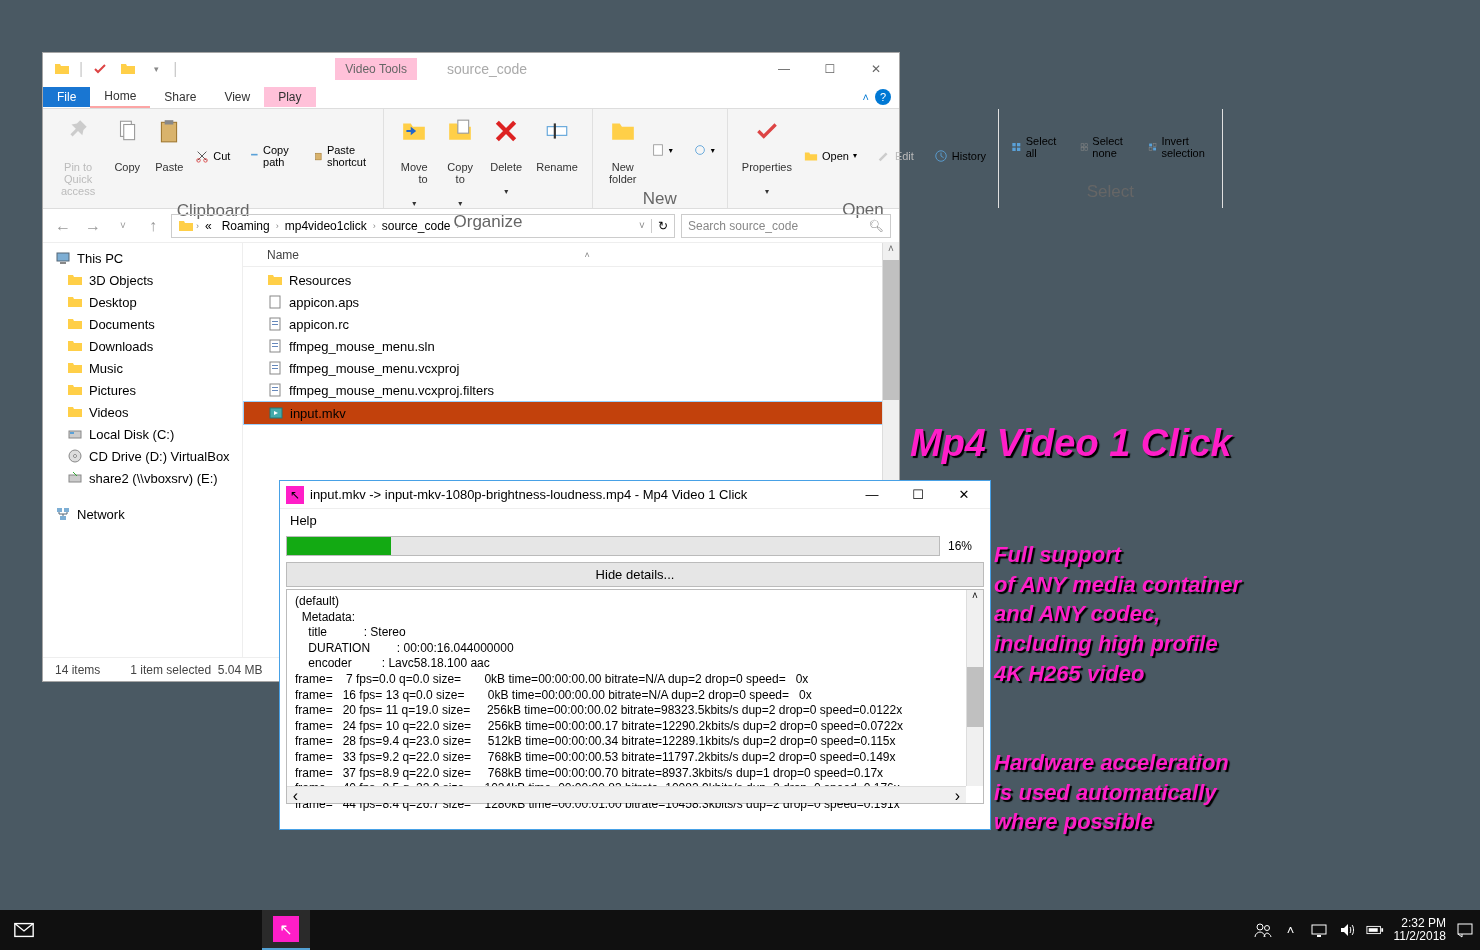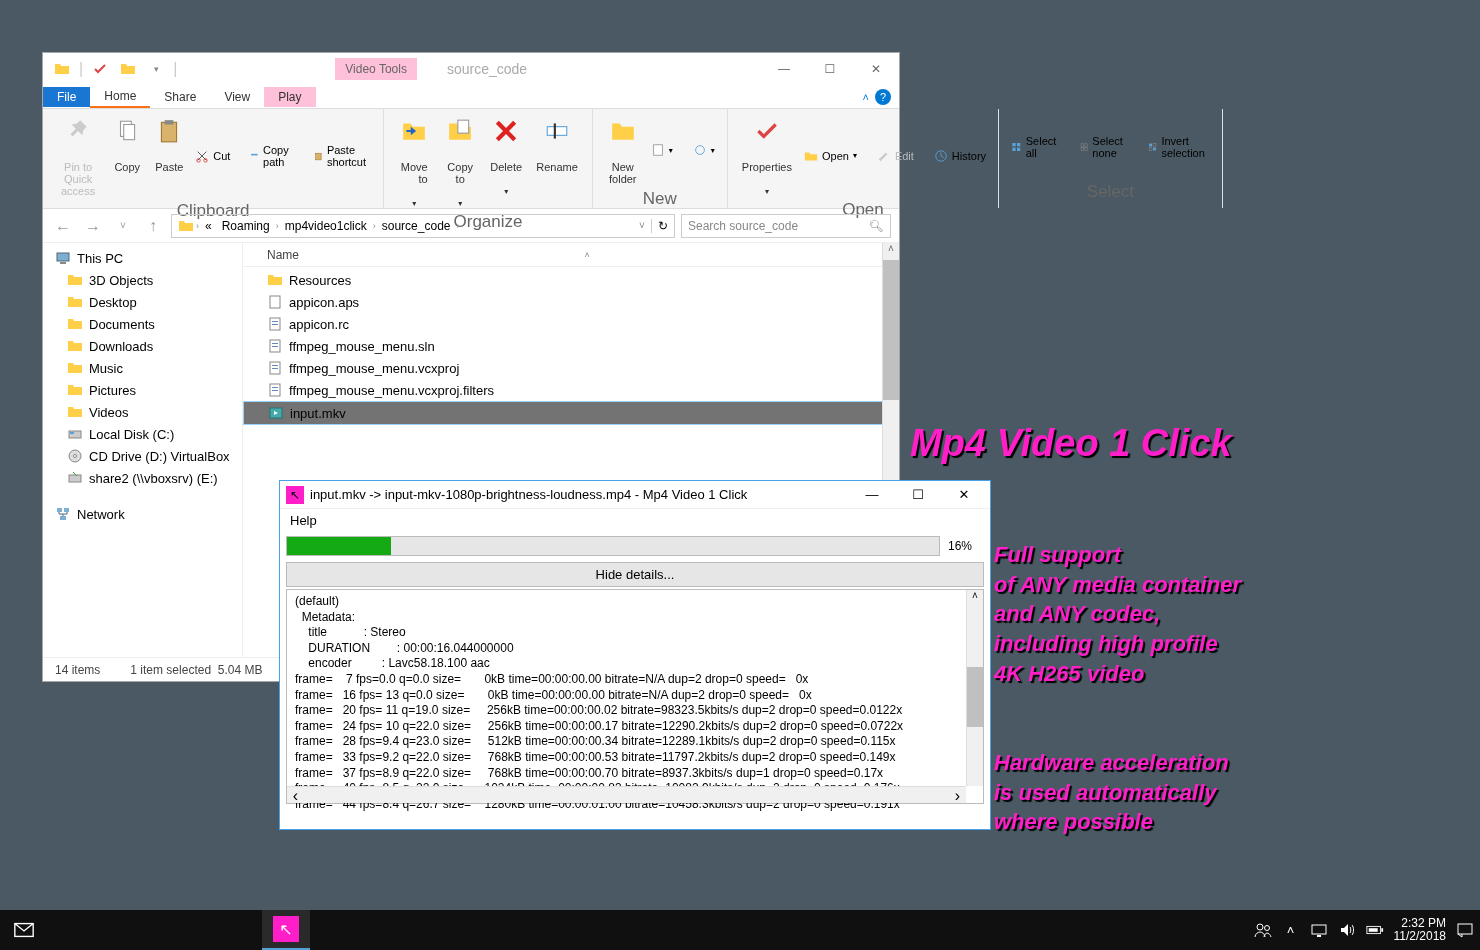--- a/index.html
+++ b/index.html
@@ -47,21 +47,21 @@
 .explorer-body { display: flex; height: calc(100% - 32px - 24px - 100px - 34px - 24px); }
 .nav-pane { width: 200px; border-right: 1px solid #eee; overflow-y: auto; padding: 4px 0; font-size: 13px; position: relative; }
 .nav-item { padding: 3px 8px 3px 24px; display: flex; align-items: center; gap: 6px; cursor: default; }
 .nav-item svg { width: 16px; height: 16px; flex-shrink: 0; }
 .nav-item.root { padding-left: 12px; font-weight: 400; }
 .nav-sep { height: 14px; }
 .file-pane { flex: 1; position: relative; }
 .file-header { height: 24px; border-bottom: 1px solid #eee; display: flex; align-items: center; padding: 0 24px; font-size: 12px; color: #444; }
 .file-list { padding: 2px 0; }
 .file-item { padding: 3px 8px 3px 24px; display: flex; align-items: center; gap: 6px; font-size: 13px; }
-.file-item.selected { background: #737373; border: 1px solid #99d1ff; }
+.file-item.selected { background: #c2410c; border: 1px solid #99d1ff; }
 .file-item svg { width: 16px; height: 16px; flex-shrink: 0; }
 .scrollbar-v { position: absolute; right: 0; top: 0; bottom: 0; width: 17px; background: #f0f0f0; border-left: 1px solid #ddd; }
 .scroll-thumb { background: #c0c0c0; width: 100%; }
 
 .status-bar { height: 24px; border-top: 1px solid #eee; display: flex; align-items: center; padding: 0 12px; font-size: 12px; color: #444; gap: 30px; }
 
 
 .progress-win {
   position: absolute; left: 279px; top: 480px; width: 712px; height: 350px;
   background: #fff; border: 1px solid #48a1e6;
@@ -134,21 +134,21 @@
     <div class="explorer-title">source_code</div>
     <div class="win-controls">
       <div class="win-btn">—</div>
       <div class="win-btn">☐</div>
       <div class="win-btn">✕</div>
     </div>
   </div>
 
   <div class="explorer-tabs">
     <div class="explorer-tab file-tab">File</div>
-    <div class="explorer-tab" style="border-bottom:2px solid #f97316">Home</div>
+    <div class="explorer-tab" style="border-bottom:2px solid #fca5a5">Home</div>
     <div class="explorer-tab">Share</div>
     <div class="explorer-tab">View</div>
     <div class="explorer-tab context">Play</div>
     <div class="tab-help">
       <span style="color:#0078d4;font-size:11px">˄</span>
       <div class="help-circle">?</div>
     </div>
   </div>
 
   <div class="ribbon">

